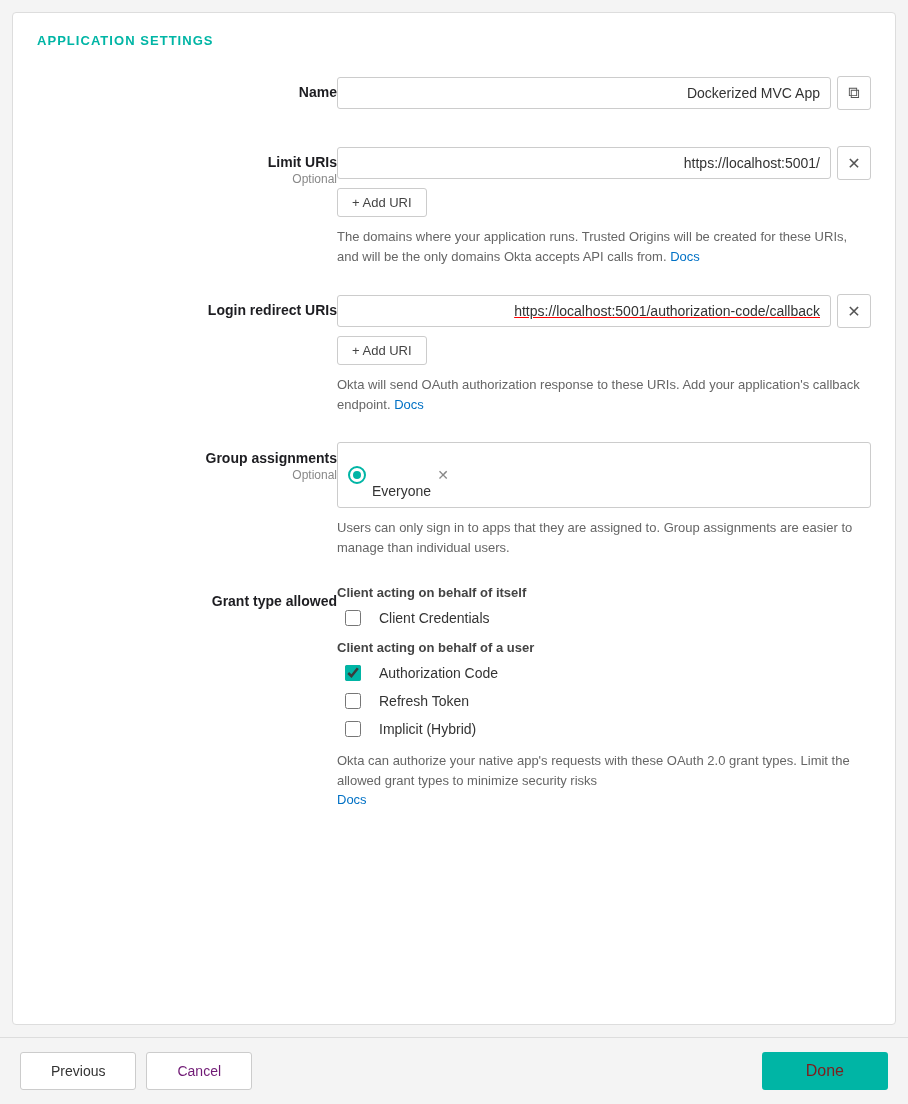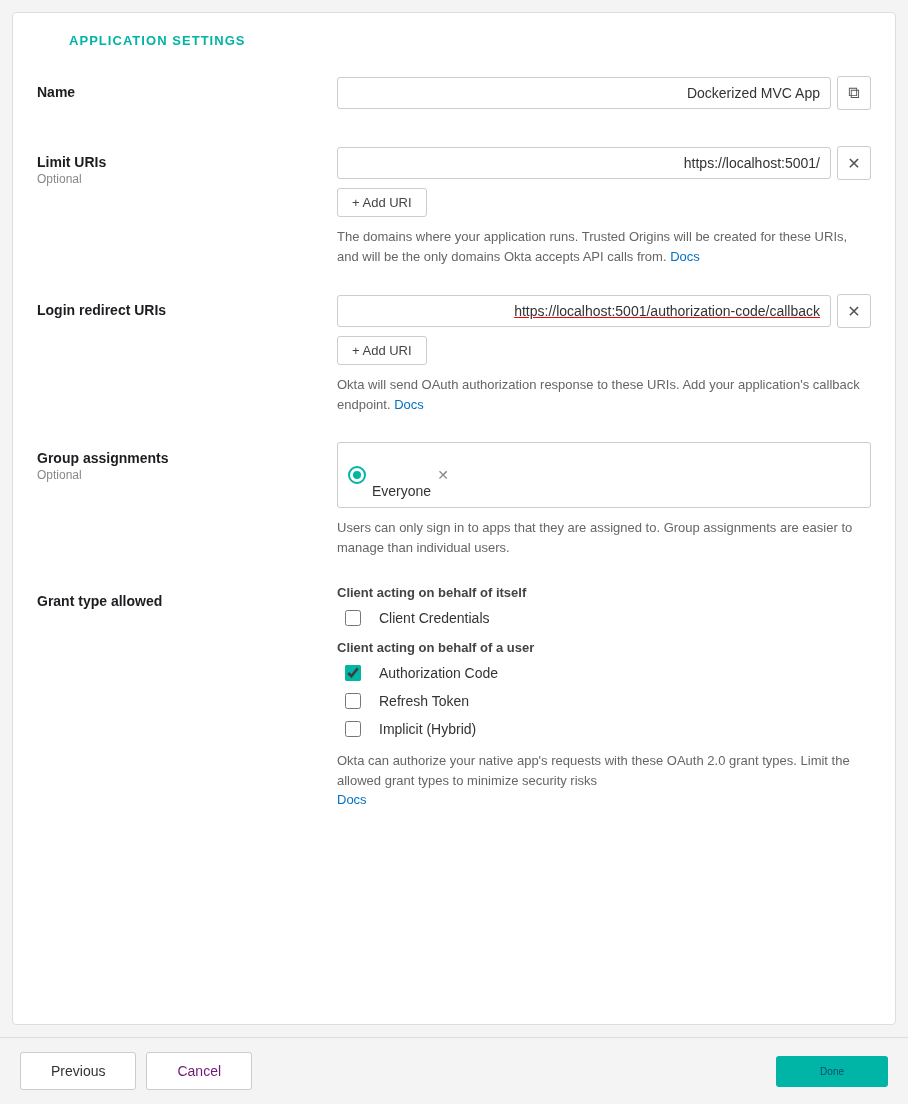--- a/index.html
+++ b/index.html
@@ -19,31 +19,31 @@
       border-radius: 4px;
       border: 1px solid #ddd;
     }
     .page-title {
       font-size: 13px;
       font-weight: 600;
       letter-spacing: 0.08em;
       color: #00b5a5;
       margin-bottom: 28px;
       text-transform: uppercase;
-      margin-left: 32px;
     }
     .form-row {
       display: flex;
       align-items: flex-start;
       margin-bottom: 28px;
     }
     .form-label-col {
       width: 300px;
       min-width: 300px;
       padding-top: 8px;
+      text-align: right;
     }
     .form-label {
       font-size: 14px;
       font-weight: 600;
       color: #1d1d21;
     }
     .form-label-sub {
       font-size: 12px;
       color: #888;
       margin-top: 2px;
@@ -211,22 +211,22 @@
       padding: 10px 30px;
       font-size: 14px;
       color: #701a75;
       cursor: pointer;
     }
     .btn-done {
       border: none;
       background: #00b5a5;
       border-radius: 3px;
       padding: 10px 44px;
-      font-size: 10px;
-      color: #0c4a6e;
+      font-size: 16px;
+      color: #7f1d1d;
       cursor: pointer;
       font-weight: 500;
     }
   </style>
 </head>
 <body>
 
 <div class="main-content">
 
   <div class="page-title">APPLICATION SETTINGS</div>

